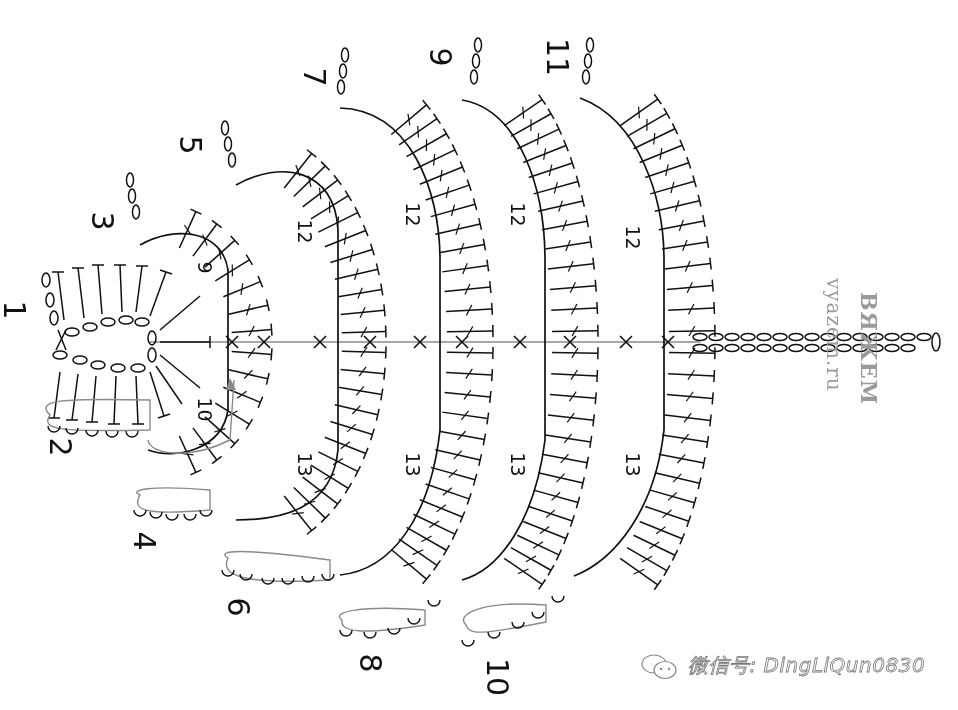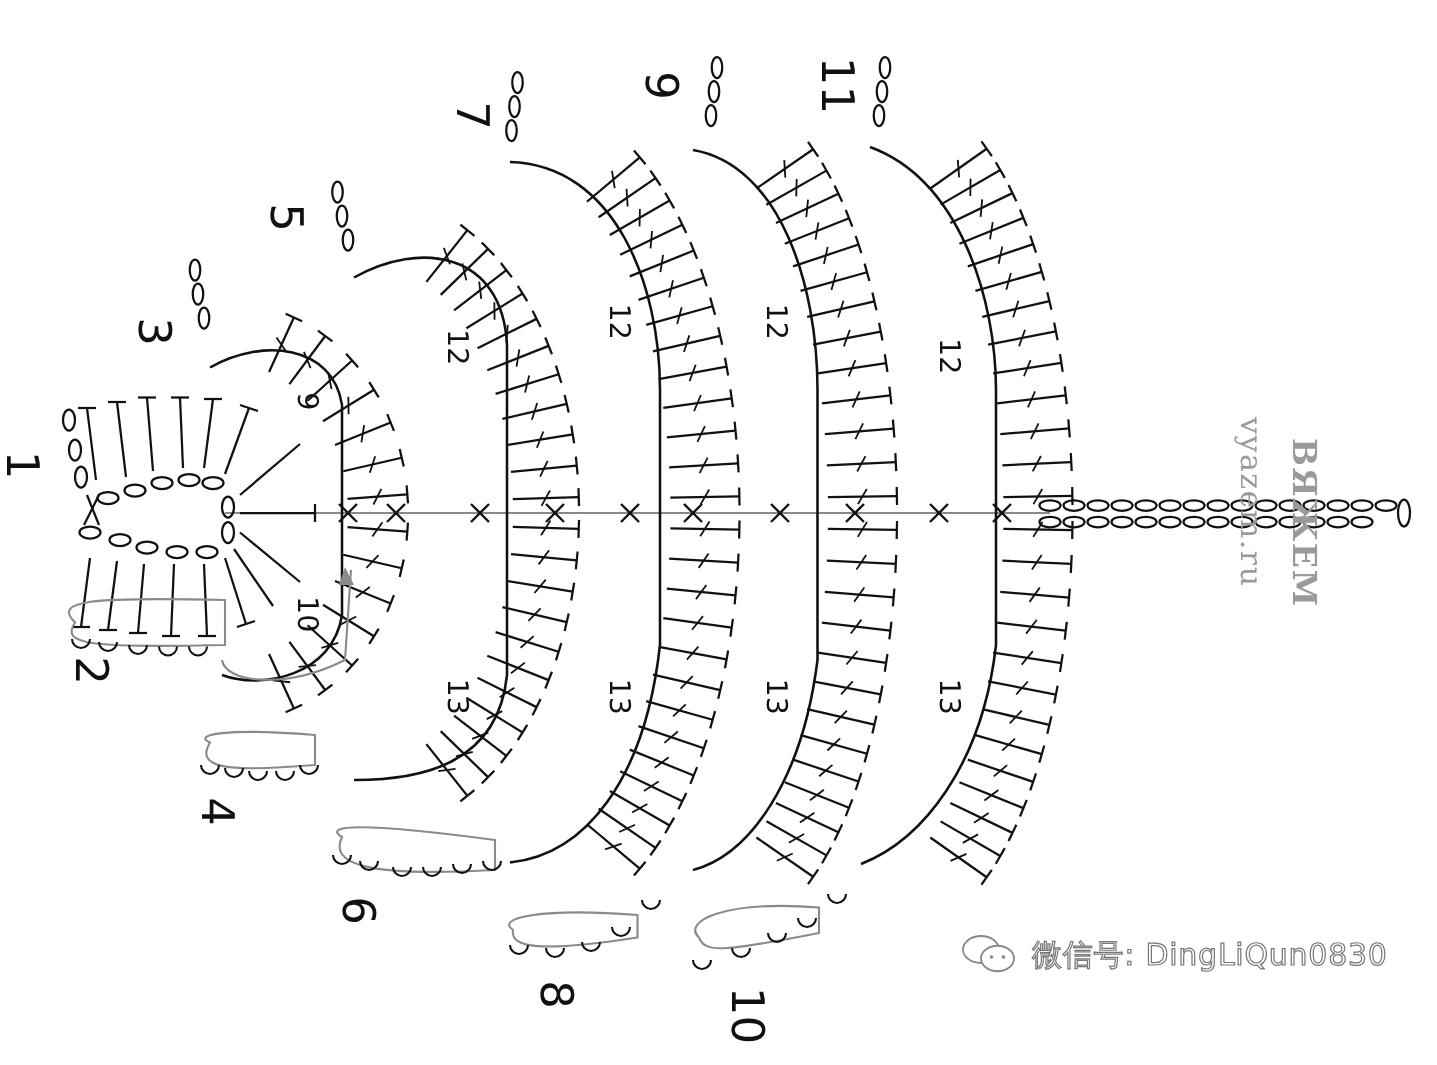--- a/index.html
+++ b/index.html
@@ -1,21 +1,21 @@
 <!DOCTYPE html>
 <html><head>
 <meta charset="utf-8">
 <style>
   html,body{margin:0;padding:0;background:#fff;}
   body{width:958px;height:710px;overflow:hidden;position:relative;font-family:"DejaVu Sans",sans-serif;}
   #diagram{position:absolute;left:0;top:0;width:958px;height:710px;}
   .rownum{position:absolute;font-family:"DejaVu Sans",sans-serif;font-size:30px;color:#111;transform:rotate(90deg);transform-origin:center center;line-height:1;}
   .count{position:absolute;font-family:"DejaVu Sans",sans-serif;font-size:19px;color:#111;transform:rotate(90deg);transform-origin:center center;line-height:1;}
   .wm{position:absolute;font-family:"DejaVu Serif",serif;color:#9a9a9a;transform:rotate(90deg);transform-origin:left top;white-space:nowrap;font-weight:bold;letter-spacing:1px;}
-  .wechat{position:absolute;left:640px;top:621px;display:flex;align-items:center;gap:8px;}
+  .wechat{position:absolute;left:640px;top:652px;display:flex;gap:8px;font-style:italic;}
   .wechat-text{font-family:"DejaVu Sans",sans-serif;font-size:20px;color:#fff;-webkit-text-stroke:0.8px #777;letter-spacing:0.5px;}
 </style>
 </head>
 <body>
 
 <svg id="diagram" viewBox="0 0 958 710" xmlns="http://www.w3.org/2000/svg">
   <defs>
 
     <g id="dc">
       <line x1="0" y1="0" x2="0" y2="-46" stroke="#111" stroke-width="1.6"></line>

